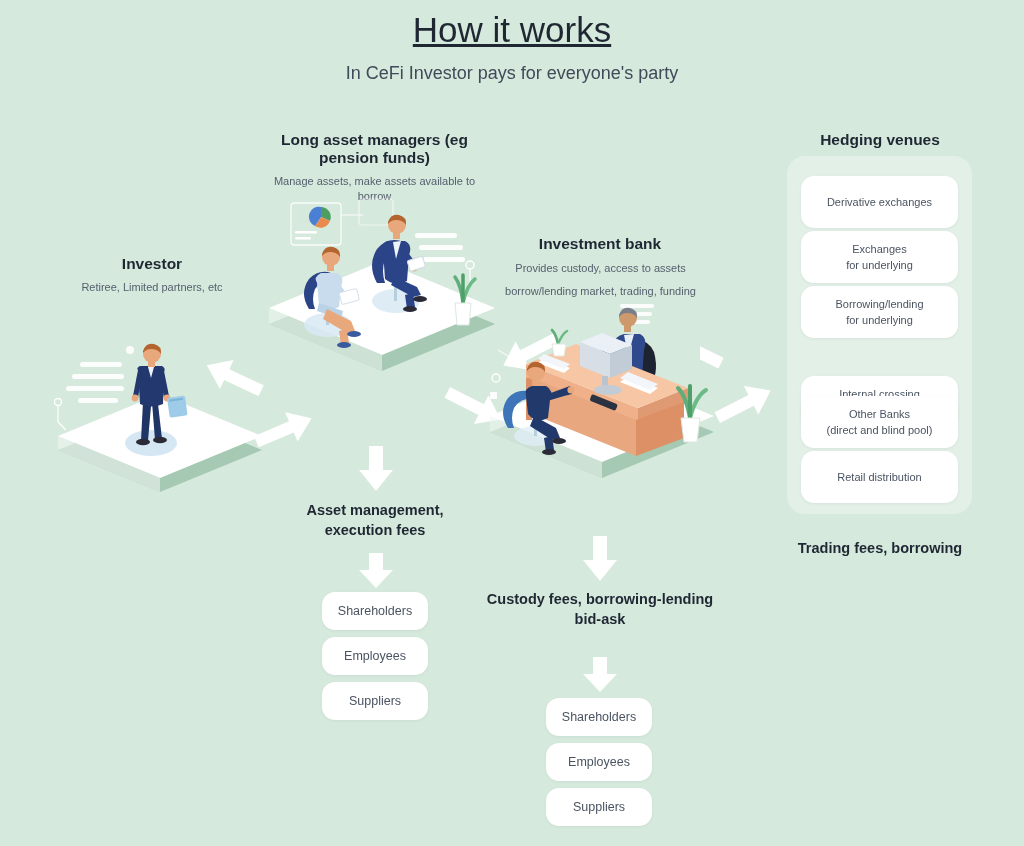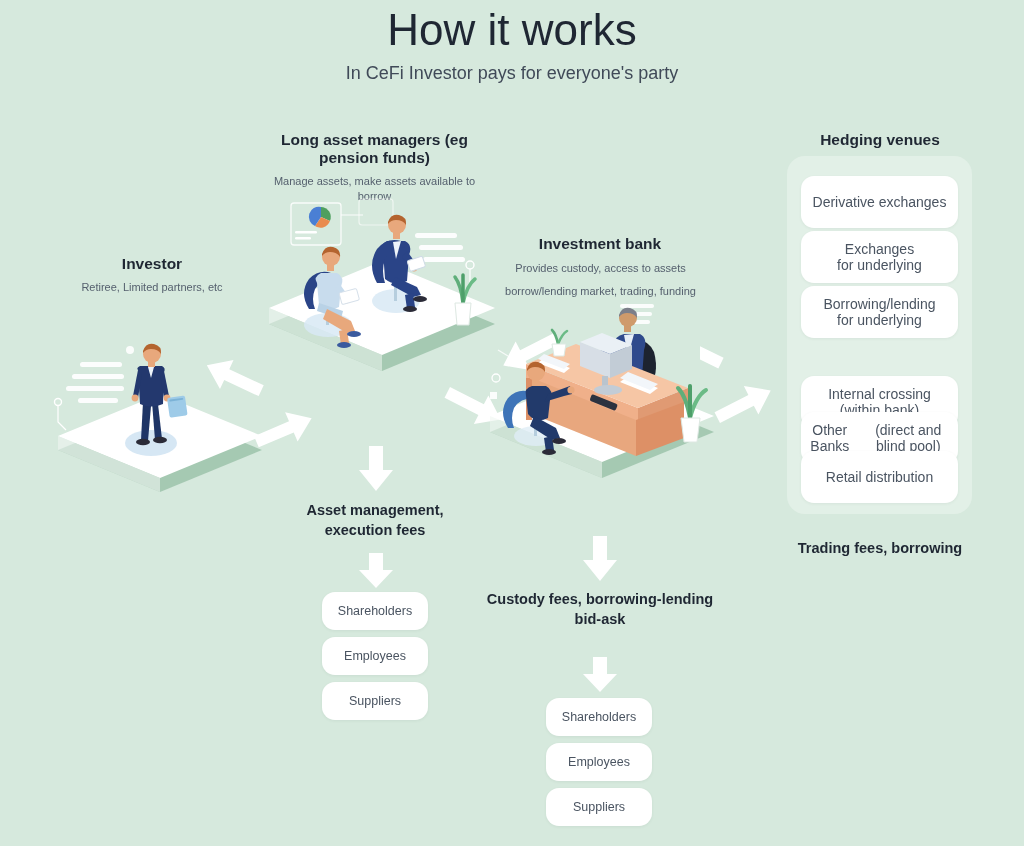--- a/index.html
+++ b/index.html
@@ -21,25 +21,26 @@
     width: 1024px;
     height: 846px;
   }
 
   
   #page-title {
     position: absolute;
     left: 0; top: 4px;
     width: 1024px;
     text-align: center;
-    font-size: 44px;
+    font-size: 35px;
     font-weight: 400;
     letter-spacing: 0px;
     color: #1f2733;
     line-height: 52px;
+    text-decoration: underline;
   }
   #page-subtitle {
     position: absolute;
     left: 0; top: 60px;
     width: 1024px;
     text-align: center;
     font-size: 18px;
     font-weight: 400;
     color: #404a58;
     line-height: 26px;
@@ -78,21 +79,21 @@
     border-radius: 13px;
     display: flex;
     align-items: center;
     justify-content: center;
     text-align: center;
     font-size: 12.5px;
     color: #4a5461;
     line-height: 16px;
     box-shadow: 0 1px 3px rgba(60,90,75,0.07);
   }
-  .pill.small { font-size: 14px; }
+  .pill.small { font-size: 11px; }
 
   
   #hedging-panel {
     position: absolute;
     left: 787px; top: 156px;
     width: 185px; height: 358px;
     background: #e2f0e7;
     border-radius: 18px;
   }
 
@@ -388,21 +389,21 @@
     <span>for underlying</span>
   </div>
   <div class="pill small" style="left:801px; top:286px; width:157px; height:52px; flex-direction:column;">
     <span>Borrowing/lending</span>
     <span>for underlying</span>
   </div>
   <div class="pill small" style="left:801px; top:341px; width:157px; height:52px; flex-direction:column;margin-top:35px;">
     <span>Internal crossing</span>
     <span>(within bank)</span>
   </div>
-  <div class="pill small" style="left:801px; top:412px; width:157px; height:52px; flex-direction:row;">
+  <div class="pill small" style="left:801px; top:396px; width:157px; height:52px; flex-direction:column;">
     <span>Other Banks</span>
     <span>(direct and blind pool)</span>
   </div>
   <div class="pill small" style="left:801px; top:451px; width:157px; height:52px;">
     <span>Retail distribution</span>
   </div>
 
   <div class="fee-label" style="left:790px; top:538px; width:180px;">Trading fees, borrowing</div>
 
   <div class="arrow" style="left:358px; top:446px;">

